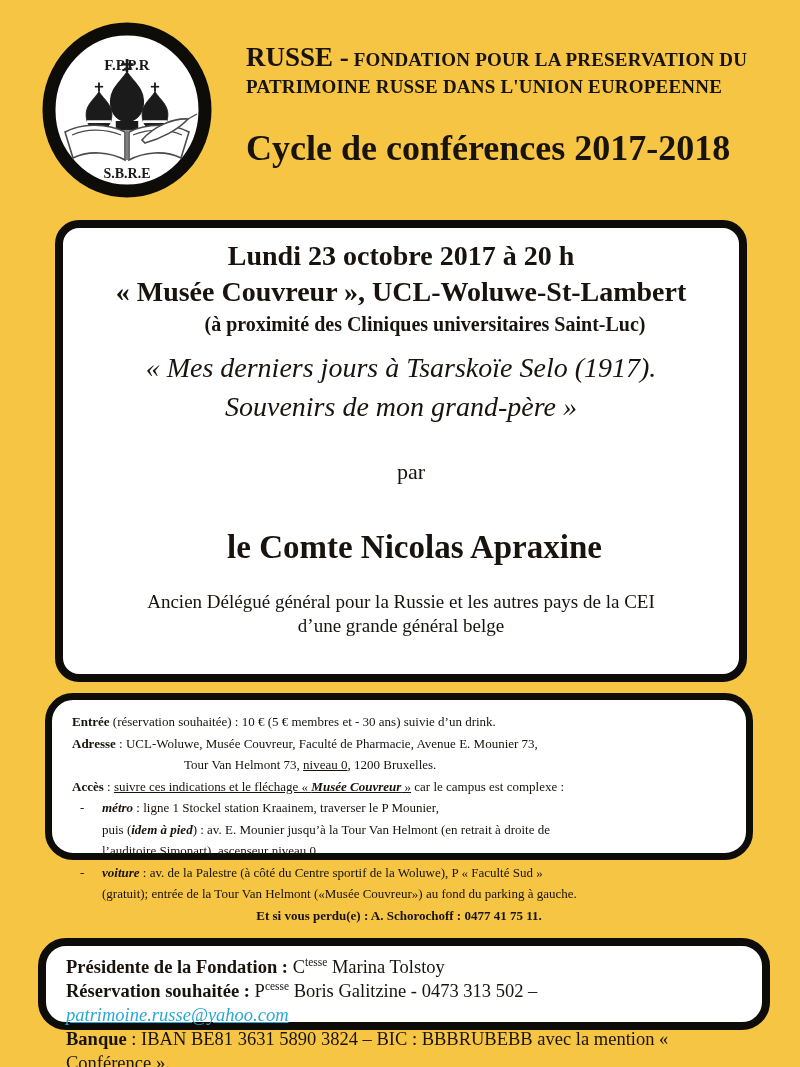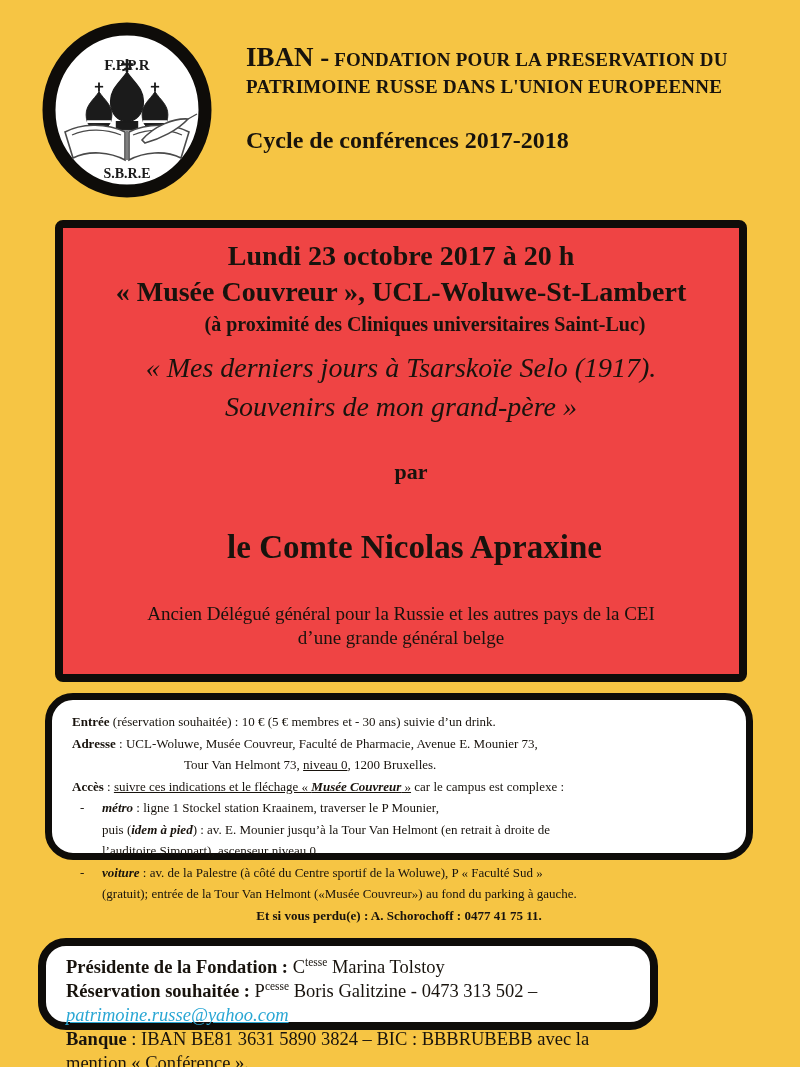--- a/index.html
+++ b/index.html
@@ -7,49 +7,49 @@
     position:relative; width:800px; height:1067px; overflow:hidden;
     background:var(--page-bg,#F6C544);
     font-family:"Liberation Serif","DejaVu Serif",serif;
     color:#18130d;
   }
   
   .logo { position:absolute; left:42px; top:22px; }
   .org-block { position:absolute; left:246px; top:44px; width:520px; }
   .org-line { font-weight:bold; font-size:19px; line-height:27px; letter-spacing:.2px; }
   .org-abbr { font-size:27px; letter-spacing:0; }
-  .cycle { position:absolute; left:246px; top:127px; font-size:24px; font-weight:bold; }
+  .cycle { position:absolute; left:246px; top:127px; font-size:36px; font-weight:bold; }
   
   .event-box {
     position:absolute; left:55px; top:220px; width:692px; height:462px; box-sizing:border-box;
-    background:#ef4444; border:8px solid #0e0c09; border-radius:8px; text-align:center;
+    background:#ffffff; border:8px solid #0e0c09; border-radius:24px; text-align:center;
   }
   .ev-date   { padding-top:10px; font-size:28px; font-weight:bold; line-height:36px; }
   .ev-venue  { font-size:28px; font-weight:bold; line-height:36px; }
   .ev-note   { font-size:20px; font-weight:bold; line-height:28px;padding-left:48px; }
   .ev-title  { margin-top:10px; font-size:28px; font-style:italic; line-height:39px; }
-  .ev-par    { margin-top:32px; font-size:22px; font-weight:bold; line-height:28px;margin-left:20px; }
+  .ev-par    { margin-top:32px; font-size:22px; font-weight:normal; line-height:28px;margin-left:20px; }
   .ev-speaker{ margin-top:40px; font-size:33px; font-weight:bold; line-height:42px;margin-left:27px; }
-  .ev-desc   { margin-top:34px; font-size:19px; line-height:24px; }
+  .ev-desc   { margin-top:22px; font-size:19px; line-height:24px; }
   
   .info-box {
     position:absolute; left:45px; top:693px; width:708px; height:167px; box-sizing:border-box;
     background:#fff; border:7px solid #0e0c09; border-radius:28px;
     padding:11px 20px; font-size:13px; line-height:21.5px;
   }
   .info-box p { margin:0; }
   .indent1 { padding-left:112px; }
   .bullet { position:relative; padding-left:30px; }
   .bullet .dash { position:absolute; left:8px; top:0; }
   .bi { font-weight:bold; font-style:italic; }
   .ul { text-decoration:underline;margin-top:42px; }
   .lost-line { text-align:center; font-weight:bold; }
   
   .footer-box {
-    position:absolute; left:38px; top:938px; width:620px; height:92px; box-sizing:border-box;
+    position:absolute; left:38px; top:938px; width:732px; height:92px; box-sizing:border-box;
     background:#fff; border:8px solid #0e0c09; border-radius:28px;
     padding:9px 20px; font-size:18.5px; line-height:24px;
   }
   .footer-box p { margin:0; }
   sup { font-size:.62em; vertical-align:super; line-height:0; }
   .email { color:var(--email-color,#2AA7D4); text-decoration:underline; cursor:pointer;font-style:italic; }
   b,.b { font-weight:bold; }
 </style>
 </head>
 <body>
@@ -95,21 +95,21 @@
       <line x1="85" y1="109" x2="85" y2="138" stroke-width="1.4"></line>
       <g>
         <path d="M100,118 C112,104 132,96 146,97 C136,108 118,117 103,121 Z"></path>
         <line x1="146" y1="97" x2="155" y2="92" stroke-width="1.4"></line>
       </g>
     </g>
     <text x="85" y="156" text-anchor="middle" font-size="14" font-weight="bold" fill="#1a1a1a">S.B.R.E</text>
   </svg>
 
   <div class="org-block">
-    <div class="org-line"><span class="org-abbr">IBAN -</span><span> FONDATION POUR LA PRESERVATION DU</span></div>
+    <div class="org-line"><span class="org-abbr">RUSSE -</span><span> FONDATION POUR LA PRESERVATION DU</span></div>
     <div class="org-line">PATRIMOINE RUSSE DANS  L'UNION EUROPEENNE</div>
   </div>
   <div class="cycle">Cycle  de conférences 2017-2018</div>
 
   <div class="event-box">
     <div class="ev-date">Lundi 23 octobre 2017 à 20 h</div>
     <div class="ev-venue">« Musée Couvreur », UCL-Woluwe-St-Lambert</div>
     <div class="ev-note">(à proximité des Cliniques universitaires Saint-Luc)</div>
     <div class="ev-title">
       <span>« Mes derniers jours à Tsarskoïe Selo (1917).</span><br>

